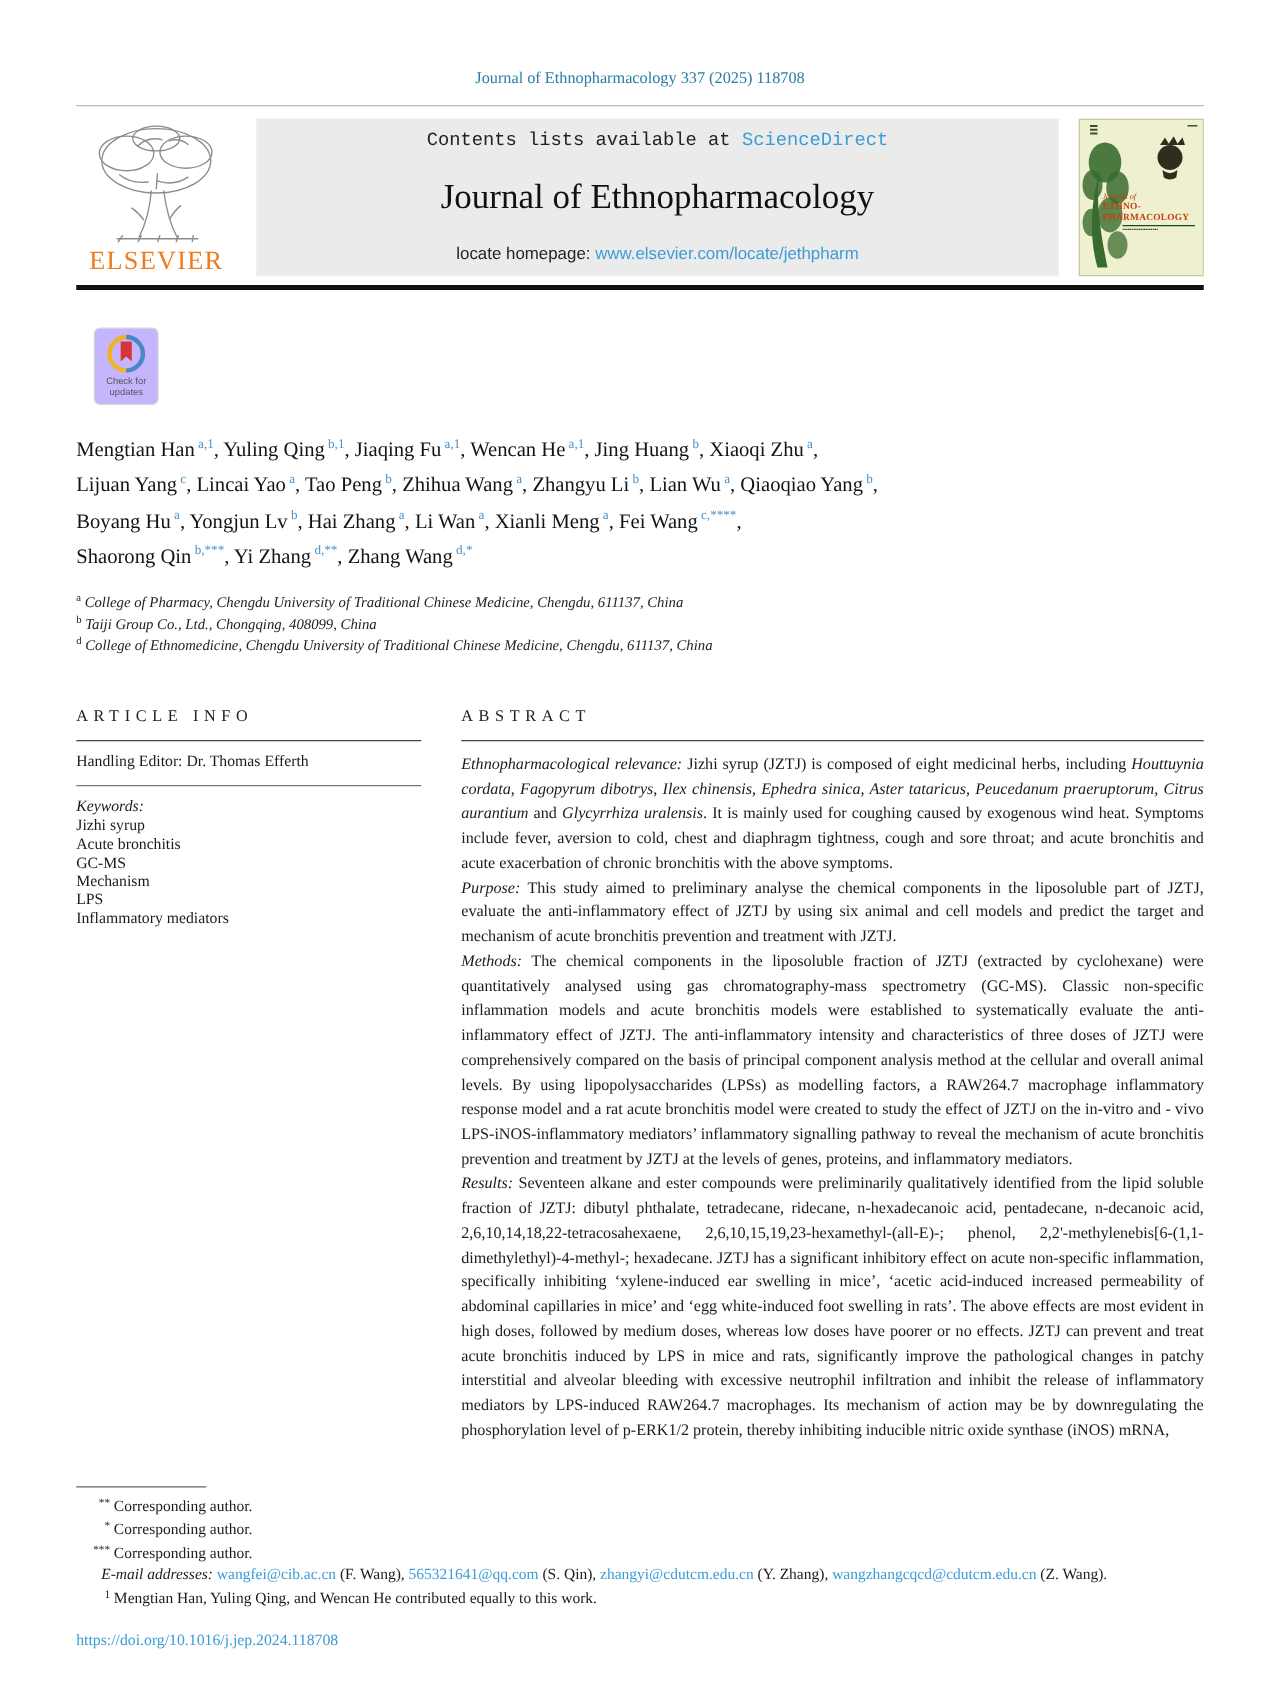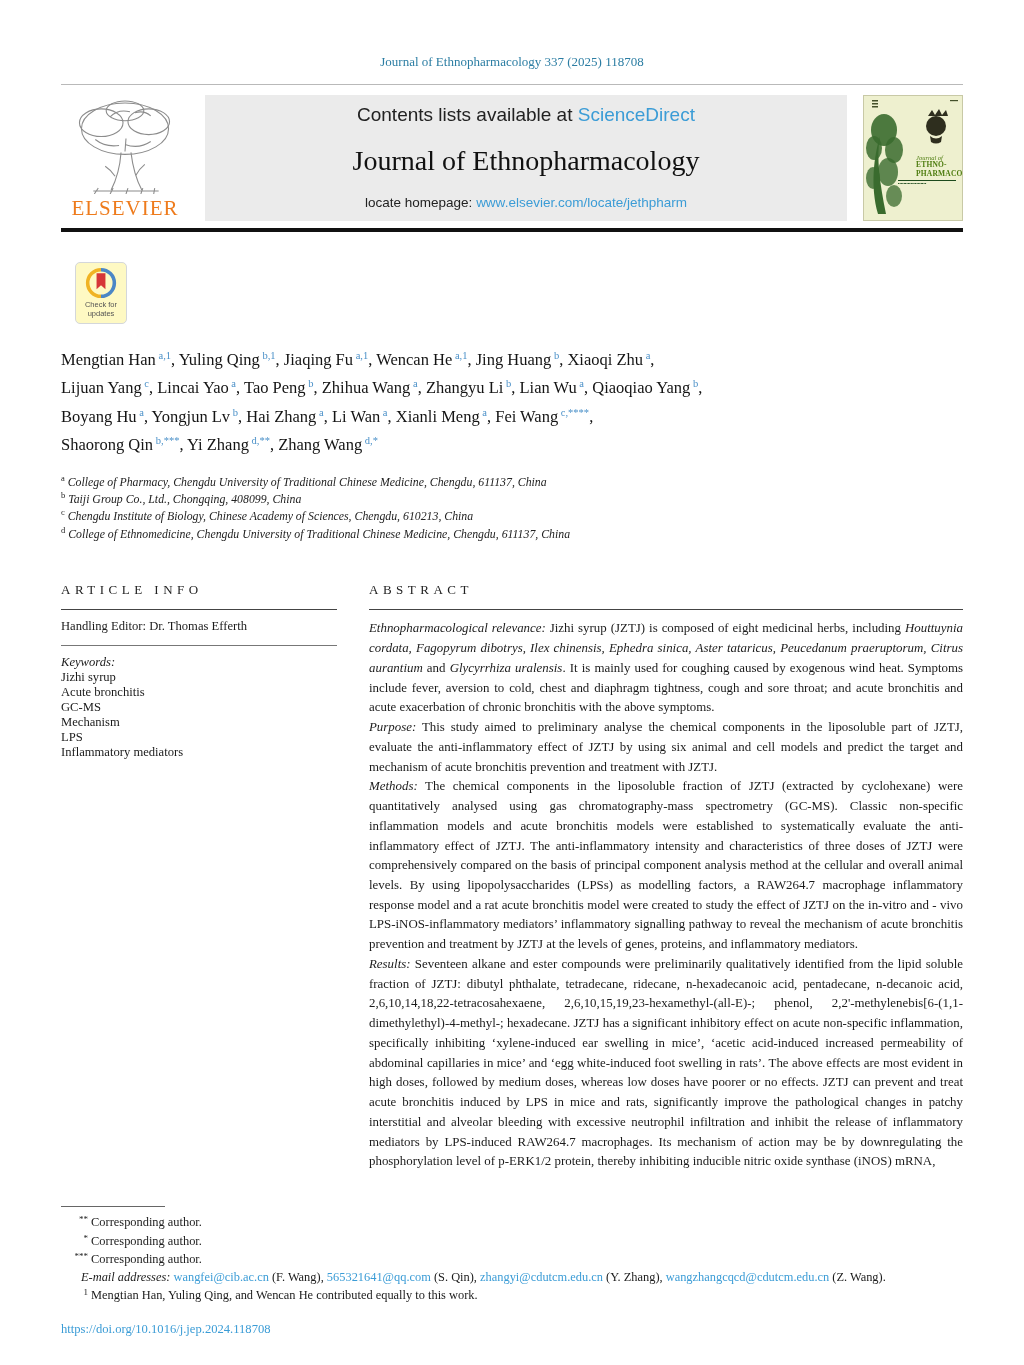--- a/index.html
+++ b/index.html
@@ -13,36 +13,36 @@
 
   
   .citation { text-align: center; font-size: 13px; color: #2b7da3; }
   .top-rule { border: none; border-top: 1px solid #b9b9b9; margin: 14px 0 10px; }
 
   
   .header-band { display: flex; align-items: stretch; gap: 16px; height: 126px; }
   .elsevier-block { width: 128px; display: flex; flex-direction: column; align-items: center; justify-content: flex-end; }
   .elsevier-word { font-size: 21px; letter-spacing: 1px; color: #ee7b1c; font-family: "Liberation Serif", serif; margin-top: 2px; }
   .header-box { flex: 1; background: #ebebeb; text-align: center; padding: 9px 10px 11px; display: flex; flex-direction: column; justify-content: space-between; }
-  .contents-line { font-family: Liberation Sans, sans-serif; font-size: 19px; color: #222; }
+  .contents-line { font-family: Liberation Mono, monospace; font-size: 15px; color: #222; }
   .journal-title { font-size: 28px; color: #111; }
   .homepage-line { font-family: "Liberation Sans", "DejaVu Sans", sans-serif; font-size: 13.5px; color: #222; }
   .link { color: #3b9cd6; text-decoration: none; cursor: pointer; }
   .cover-thumb { width: 100px; background: #eef0cf; border: 1px solid #c8c9a6; position: relative; overflow: hidden; }
-  .cover-text { position: absolute; left: 52px; top: 58px; color: #4d7c0f; line-height: 1.15; }
+  .cover-text { position: absolute; left: 18px; top: 58px; color: #c2410c; line-height: 1.15; }
   .cover-text .ct1 { font-size: 6.5px; font-style: italic; }
   .cover-text .ct2, .cover-text .ct3 { font-size: 7.5px; font-weight: bold; letter-spacing: .2px; }
   .cover-bar { position: absolute; left: 34px; top: 84px; width: 58px; height: 8px; border-top: 1px solid #1c4a1c; font-size: 4px; color: #1c4a1c; overflow: hidden; }
 
   .black-bar { border: none; border-top: 4px solid #111; margin-top: 7px; }
 
   
   .title-row { display: flex; margin-top: 44px; }
   .article-title { font-size: 23.5px; line-height: 1.45; max-width: 790px; flex: 1; color: #141414; }
-  .check-badge { width: 52px; height: 62px; background: #fef9c3; border: 1px solid #d4d7da; border-radius: 5px;
+  .check-badge { width: 52px; height: 62px; background: #c4b5fd; border: 1px solid #d4d7da; border-radius: 5px;
     margin-left: 14px; margin-top: -14px; display: flex; flex-direction: column; align-items: center; padding-top: 4px; cursor: pointer; }
   .cb-text { font-family: "Liberation Sans", "DejaVu Sans", sans-serif; font-size: 7.5px; color: #555; text-align: center; line-height: 1.25; margin-top: 1px; }
 
   
   .author-list { margin-top: 22px; font-size: 16.5px; line-height: 1.72; max-width: 760px; color: #141414; }
   .auth-sup { color: #4a90c8; font-size: 10.5px; }
   
   .affiliation-list { margin-top: 13px; }
   .affil { font-size: 11.8px; font-style: italic; line-height: 1.32; color: #222; }
   .affil-sup { font-size: 8.5px; font-style: normal; }
@@ -149,21 +149,20 @@
         <span>updates</span>
       </div>
     </div>
   </div>
 
   <div class="author-list"><span class="author">Mengtian Han<sup class="auth-sup">&nbsp;a,1</sup></span>, <span class="author">Yuling Qing<sup class="auth-sup">&nbsp;b,1</sup></span>, <span class="author">Jiaqing Fu<sup class="auth-sup">&nbsp;a,1</sup></span>, <span class="author">Wencan He<sup class="auth-sup">&nbsp;a,1</sup></span>, <span class="author">Jing Huang<sup class="auth-sup">&nbsp;b</sup></span>, <span class="author">Xiaoqi Zhu<sup class="auth-sup">&nbsp;a</sup></span>, <br><span class="author">Lijuan Yang<sup class="auth-sup">&nbsp;c</sup></span>, <span class="author">Lincai Yao<sup class="auth-sup">&nbsp;a</sup></span>, <span class="author">Tao Peng<sup class="auth-sup">&nbsp;b</sup></span>, <span class="author">Zhihua Wang<sup class="auth-sup">&nbsp;a</sup></span>, <span class="author">Zhangyu Li<sup class="auth-sup">&nbsp;b</sup></span>, <span class="author">Lian Wu<sup class="auth-sup">&nbsp;a</sup></span>, <span class="author">Qiaoqiao Yang<sup class="auth-sup">&nbsp;b</sup></span>, <br><span class="author">Boyang Hu<sup class="auth-sup">&nbsp;a</sup></span>, <span class="author">Yongjun Lv<sup class="auth-sup">&nbsp;b</sup></span>, <span class="author">Hai Zhang<sup class="auth-sup">&nbsp;a</sup></span>, <span class="author">Li Wan<sup class="auth-sup">&nbsp;a</sup></span>, <span class="author">Xianli Meng<sup class="auth-sup">&nbsp;a</sup></span>, <span class="author">Fei Wang<sup class="auth-sup">&nbsp;c,****</sup></span>, <br><span class="author">Shaorong Qin<sup class="auth-sup">&nbsp;b,***</sup></span>, <span class="author">Yi Zhang<sup class="auth-sup">&nbsp;d,**</sup></span>, <span class="author">Zhang Wang<sup class="auth-sup">&nbsp;d,*</sup></span></div>
 
   <div class="affiliation-list">
       <div class="affil"><sup class="affil-sup">a</sup> College of Pharmacy, Chengdu University of Traditional Chinese Medicine, Chengdu, 611137, China</div>
       <div class="affil"><sup class="affil-sup">b</sup> Taiji Group Co., Ltd., Chongqing, 408099, China</div>
-      <div class="affil"><sup class="affil-sup">c</sup> Chengdu Institute of Biology, Chinese Academy of Sciences, Chengdu, 610213, China</div>
       <div class="affil"><sup class="affil-sup">d</sup> College of Ethnomedicine, Chengdu University of Traditional Chinese Medicine, Chengdu, 611137, China</div>
     </div>
 
   <div class="info-abstract">
     <div class="col-left">
       <div class="sec-heading">ARTICLE INFO</div>
       <hr class="heading-rule">
       <div class="handling-editor">Handling Editor: Dr. Thomas Efferth</div>
       <hr class="mini-rule">
       <div class="kw-label">Keywords:</div>

